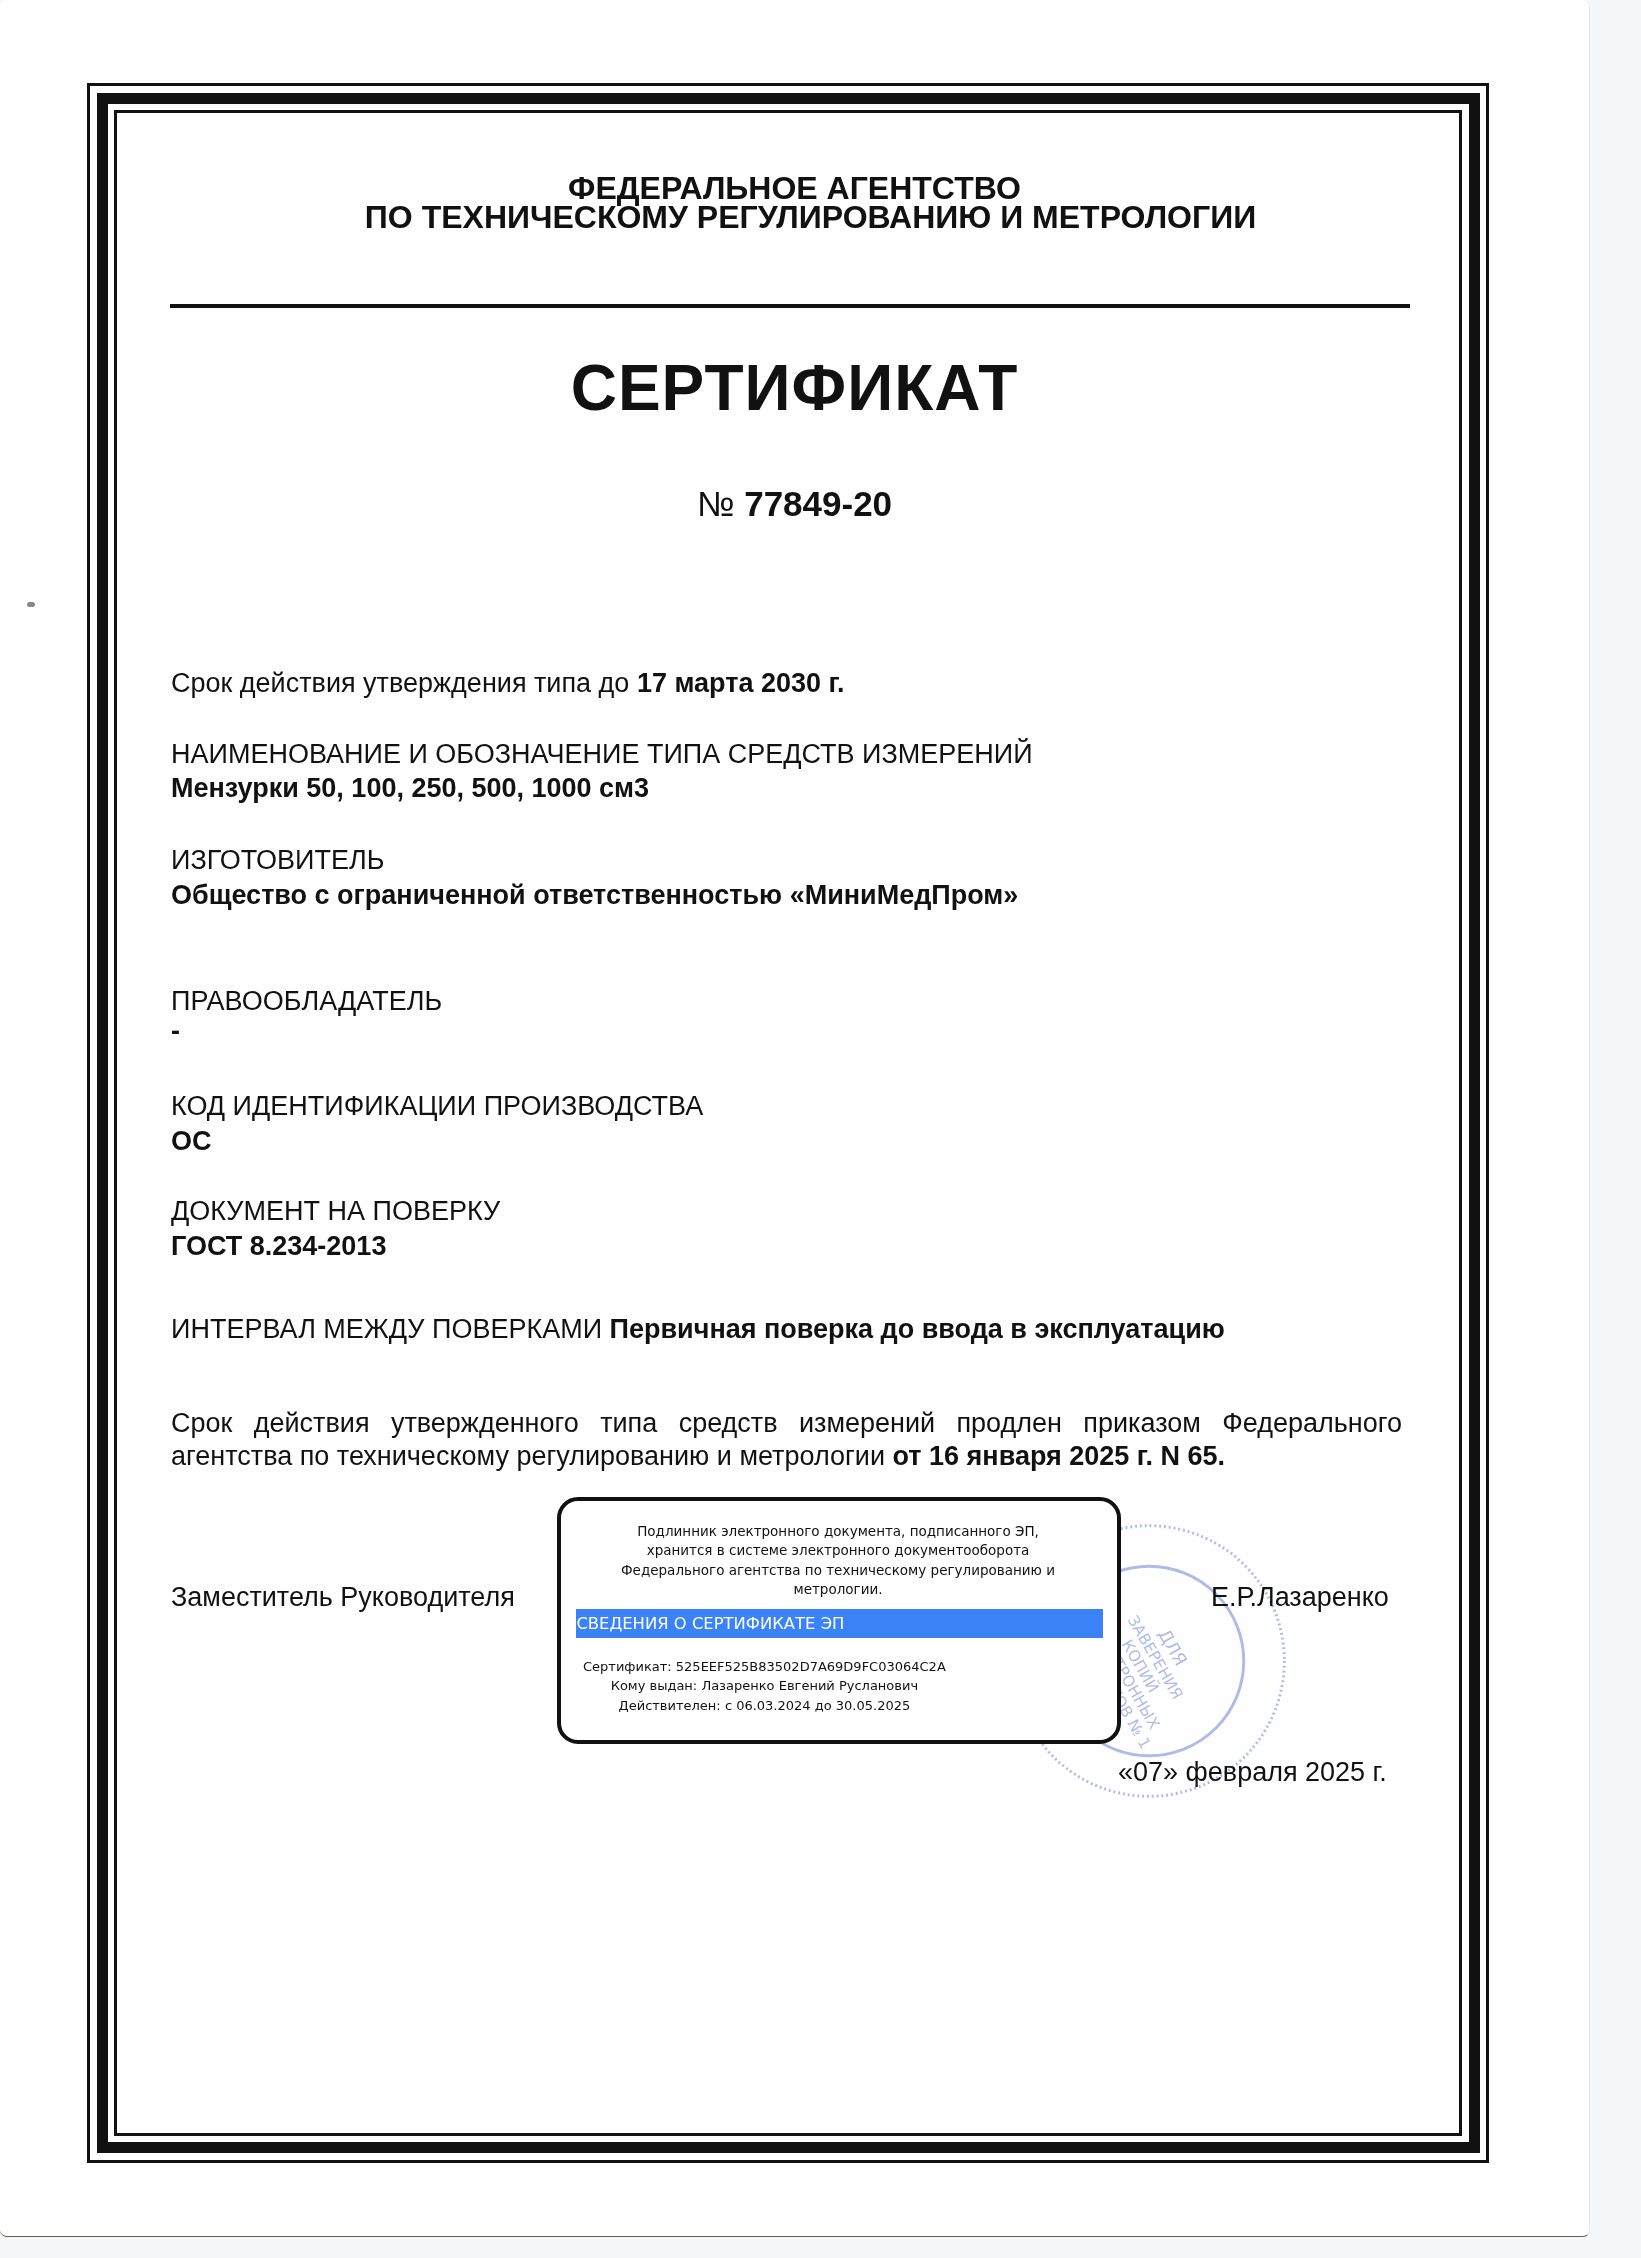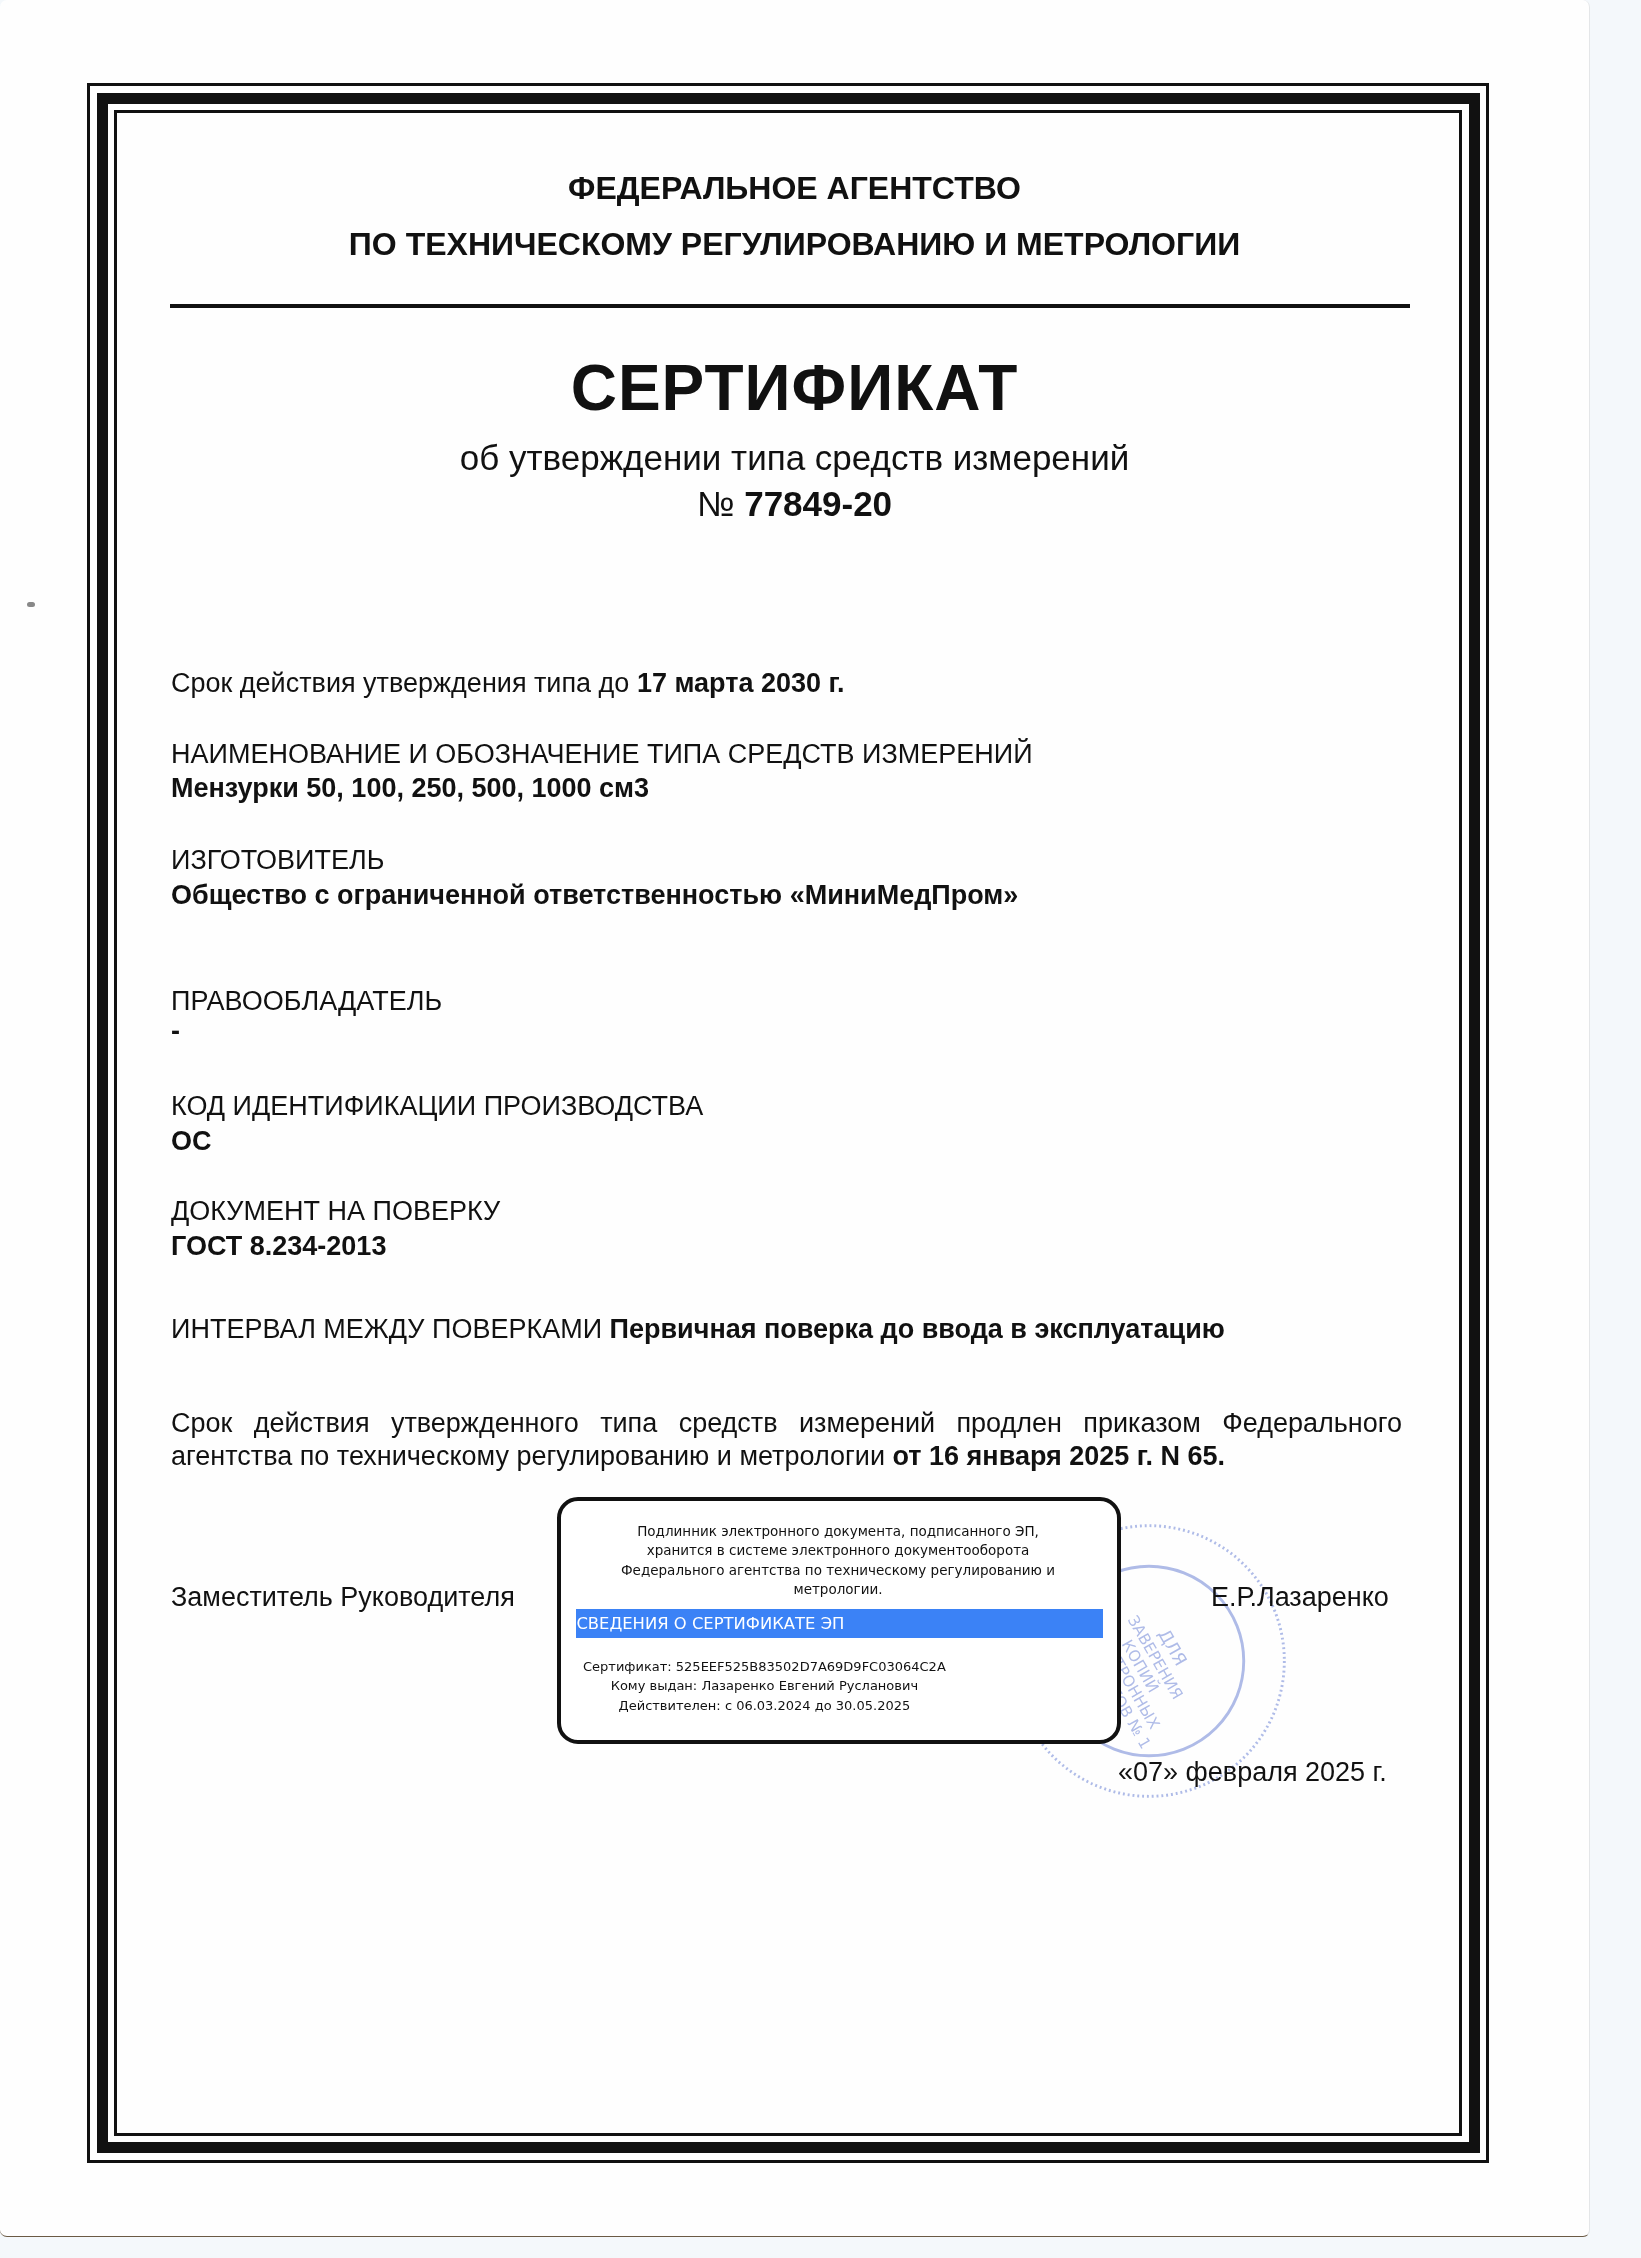--- a/index.html
+++ b/index.html
@@ -15,21 +15,21 @@
       border-right: 1px solid #e4e6e8;
       border-radius: 7px;
     }
     
     .frame-outer { position: absolute; left: 87px; top: 83px; width: 1402px; height: 2080px; border: 3.9px solid #111; box-sizing: border-box; }
     .frame-mid { position: absolute; left: 97px; top: 93px; width: 1383px; height: 2060px; border: 11.6px solid #111; box-sizing: border-box; }
     .frame-inner { position: absolute; left: 114px; top: 110px; width: 1348px; height: 2026px; border: 3.9px solid #111; box-sizing: border-box; }
 
     .agency { position: absolute; left: 0; width: 1589px; text-align: center; font-weight: bold; font-size: 32px; letter-spacing: 0px; }
     .agency.l1 { top: 170px; }
-    .agency.l2 { top: 226px; }
+    .agency.l2 { top: 199px; padding-left: 16px; }
     .rule { position: absolute; left: 170px; top: 304px; width: 1240px; height: 3.9px; background: #111; }
 
     .title { position: absolute; left: 0; width: 1589px; text-align: center; top: 351px; font-size: 64px; font-weight: bold; letter-spacing: 1px; }
     .subtitle { position: absolute; left: 0; width: 1589px; text-align: center; top: 438px; font-size: 35px; }
     .number { position: absolute; left: 0; width: 1589px; text-align: center; top: 484px; font-size: 35px; }
     .number b { font-weight: bold; }
 
     .line { position: absolute; left: 171px; font-size: 27px; white-space: nowrap; }
     .b { font-weight: bold; }
 
@@ -64,21 +64,20 @@
 
   <div class="frame-outer"></div>
   <div class="frame-mid"></div>
   <div class="frame-inner"></div>
 
   <div class="agency l1">ФЕДЕРАЛЬНОЕ АГЕНТСТВО</div>
   <div class="agency l2">ПО ТЕХНИЧЕСКОМУ РЕГУЛИРОВАНИЮ И МЕТРОЛОГИИ</div>
   <div class="rule"></div>
 
   <div class="title">СЕРТИФИКАТ</div>
-  <div class="subtitle">об утверждении типа средств измерений</div>
   <div class="number">
     <span>№</span>
     <b>77849-20</b>
   </div>
 
   <div class="line" style="top:668px;">
     <span>Срок действия утверждения типа до</span>
     <span class="b">17 марта 2030 г.</span>
   </div>
 

